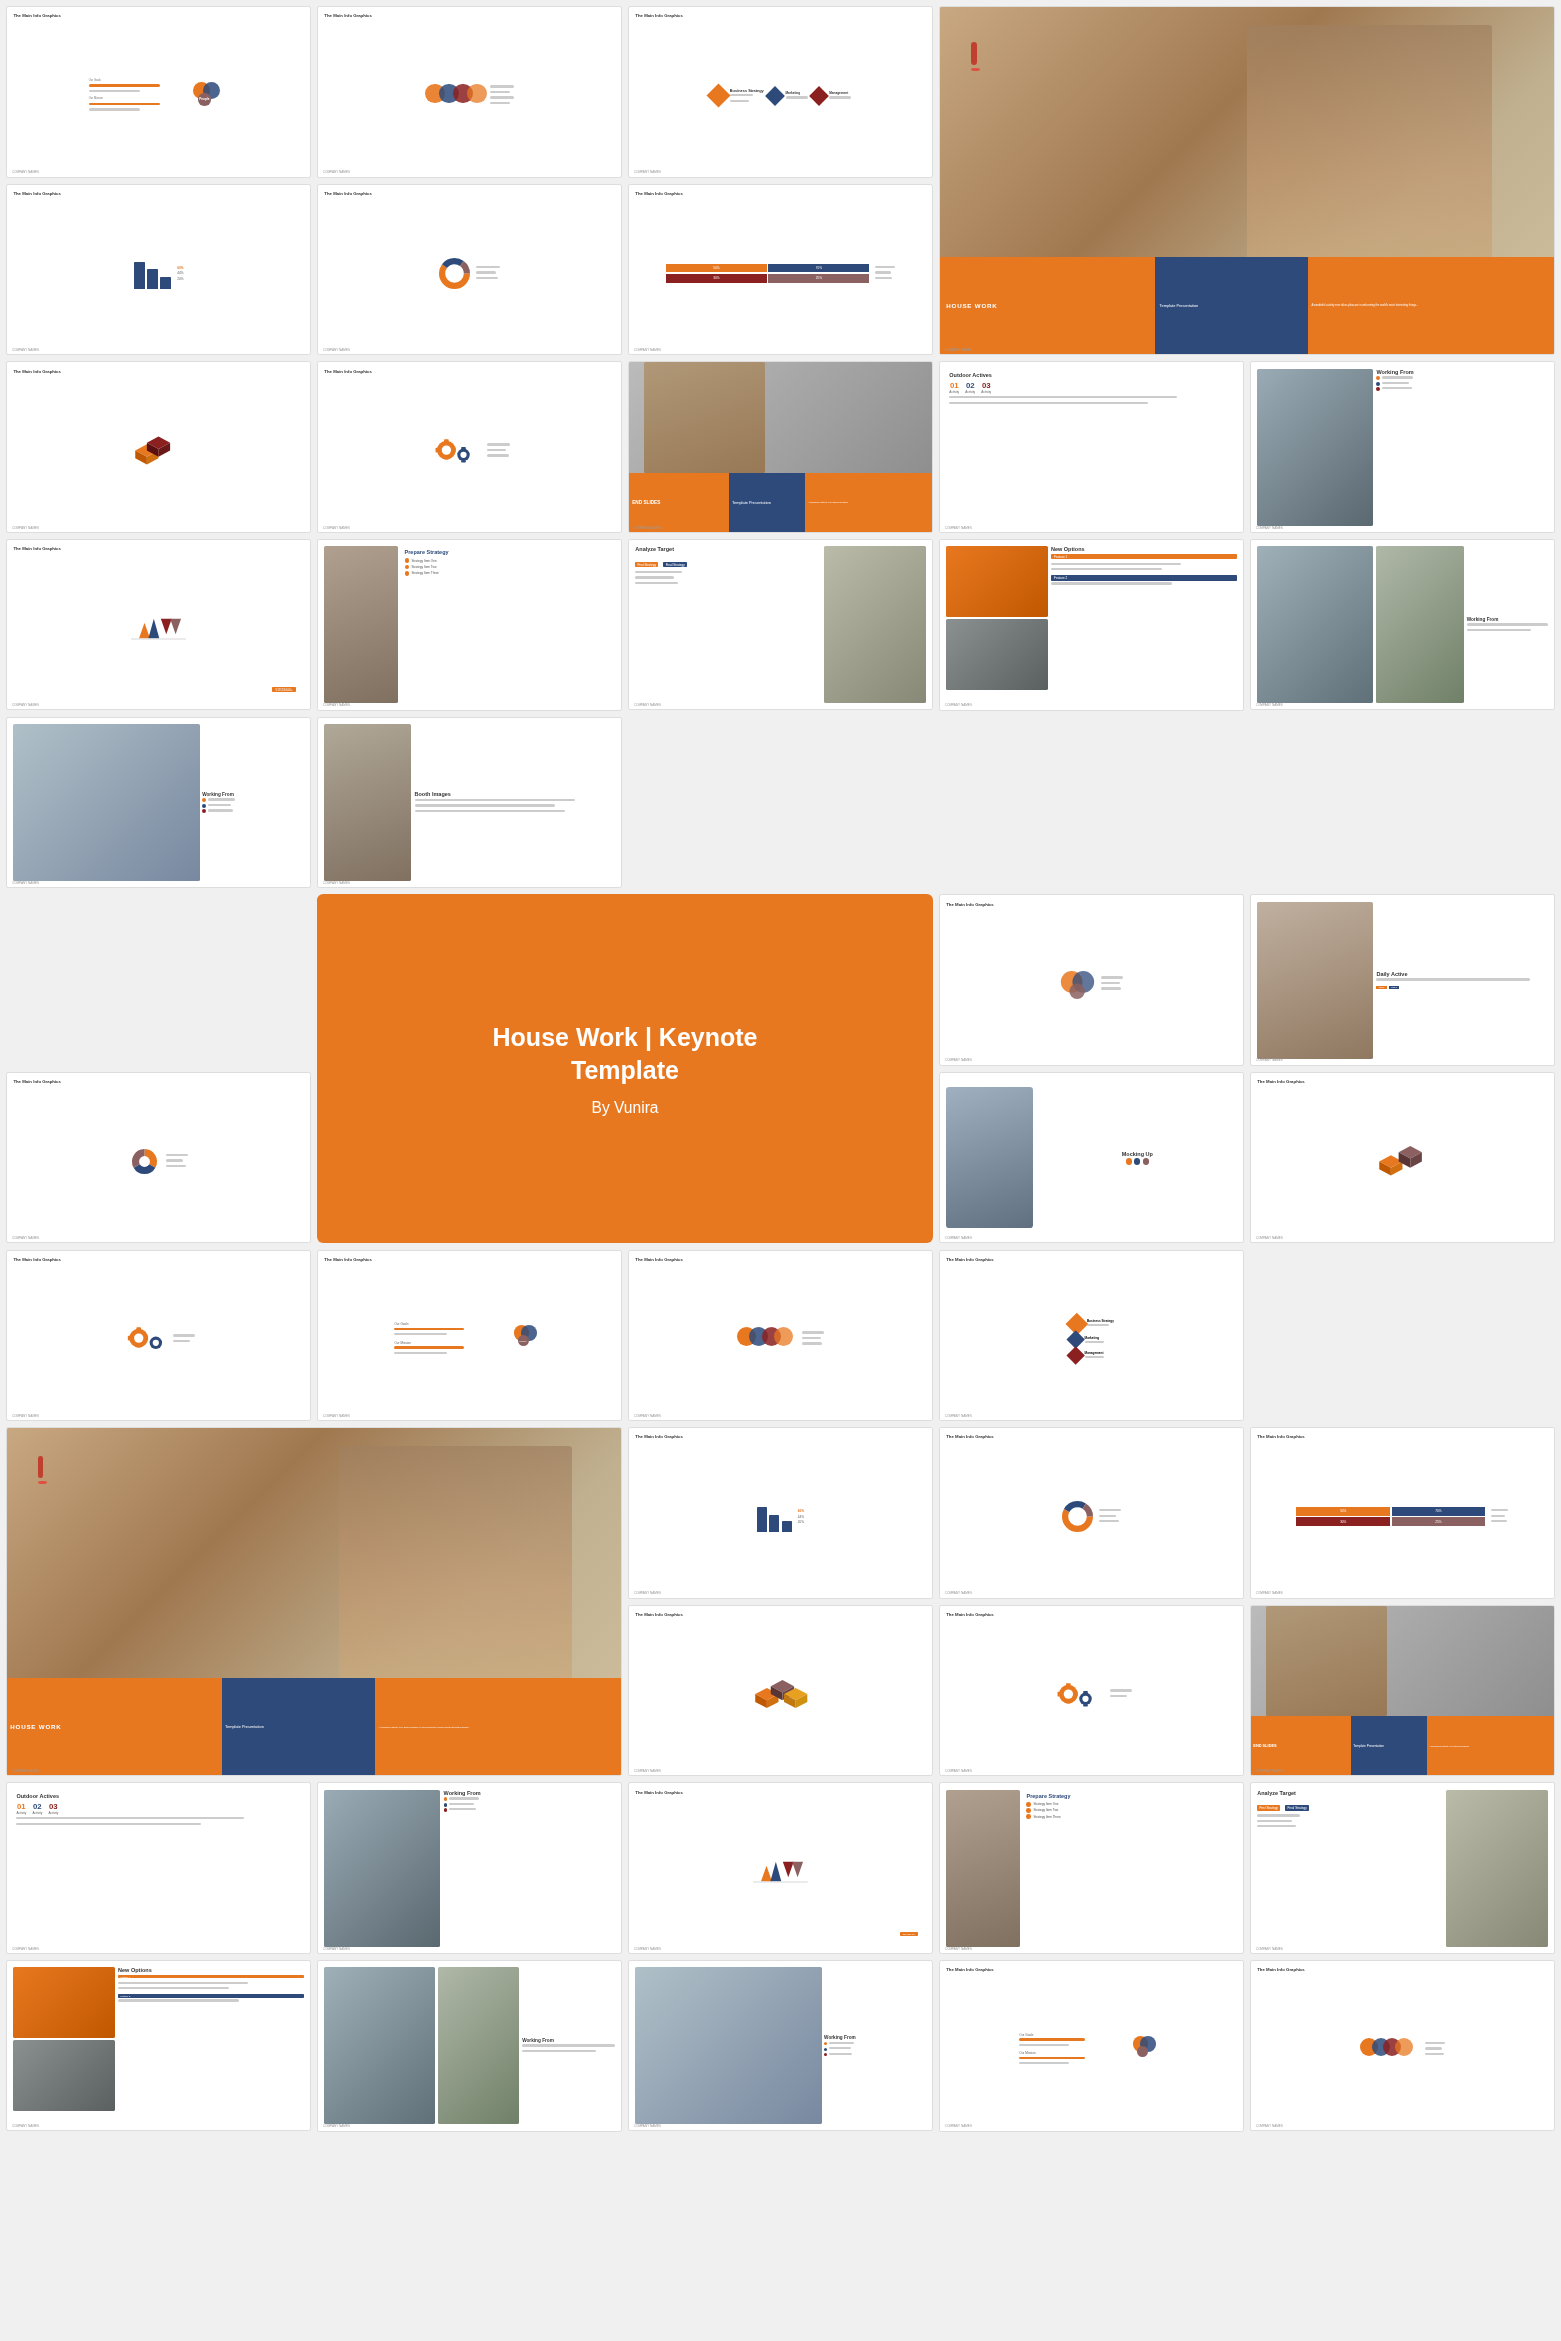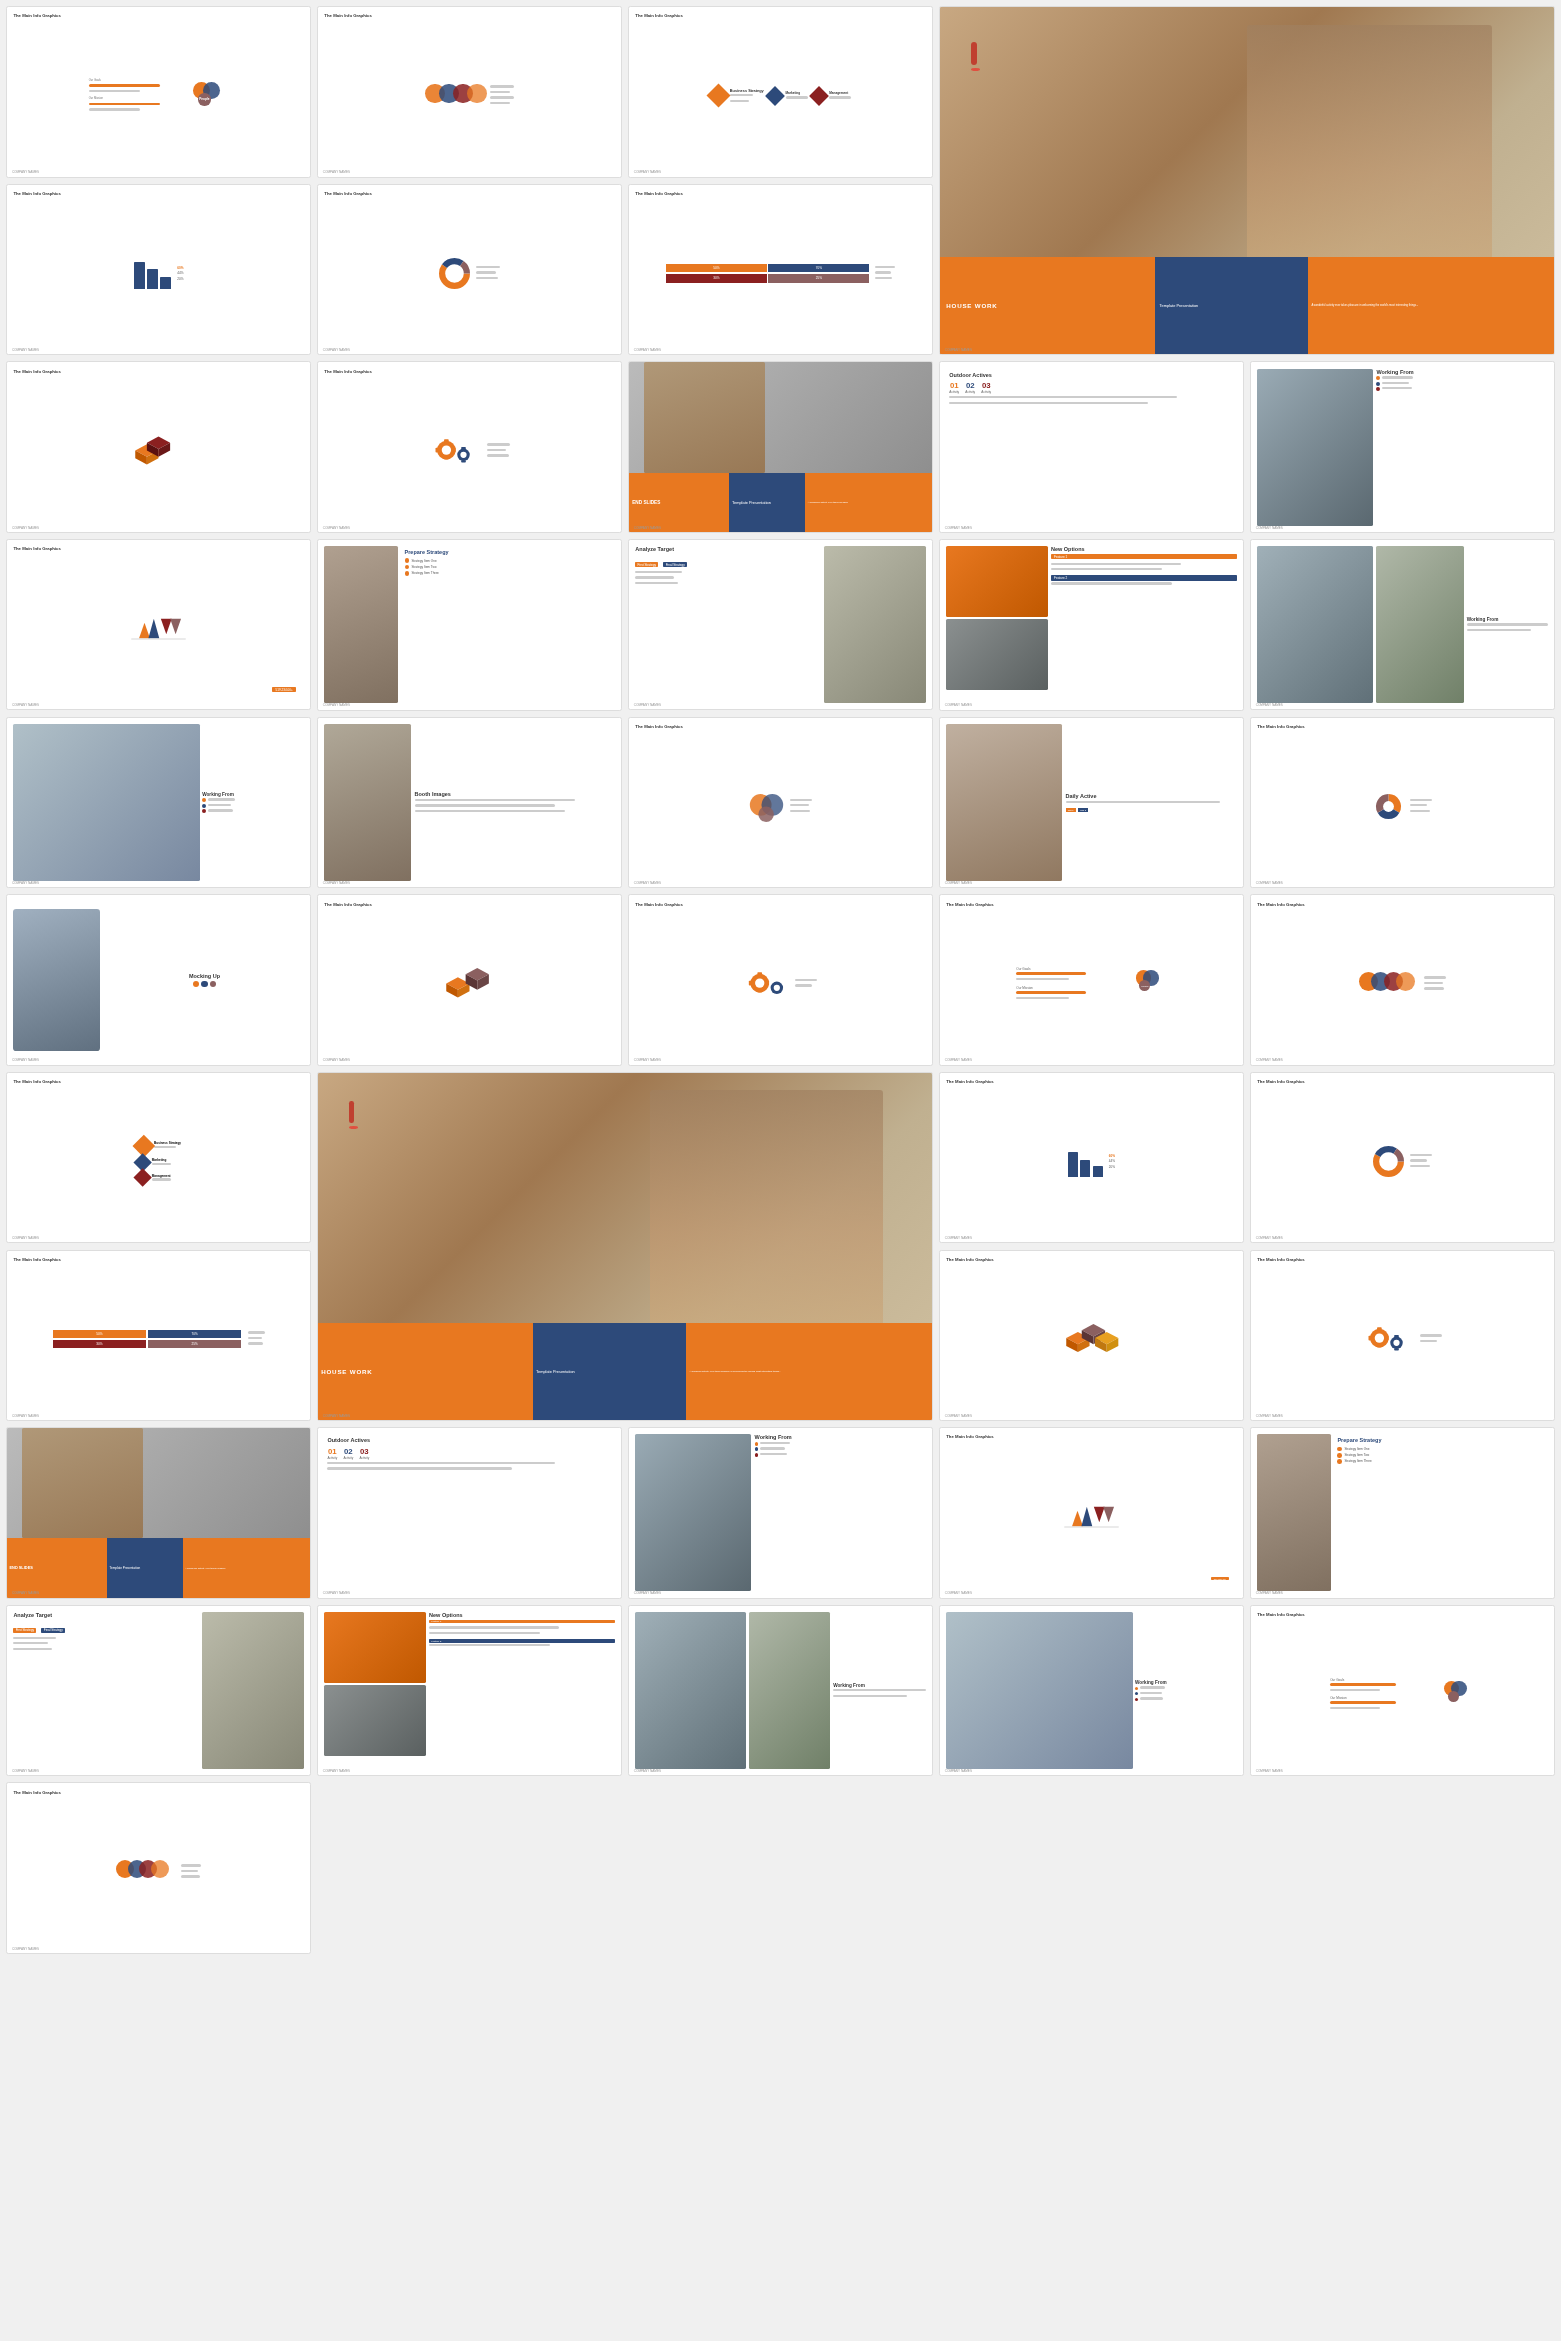--- a/index.html
+++ b/index.html
@@ -715,20 +715,25 @@
       <div style="flex:1;display:flex;flex-direction:column;justify-content:center;gap:1.6px;">
         <div style="font-size:5.5px;font-weight:bold;color:#333;">Booth Images</div>
         <div class="h-line" style="background:#ccc;width:80%;"></div>
         <div class="h-line" style="background:#ccc;width:70%;"></div>
         <div class="h-line" style="background:#ccc;width:75%;"></div>
       </div>
     </div>
     <div class="company-name">COMPANY NAMES</div>
   </div>
 
+  <div class="featured-card">
+    <div class="featured-title" style="white-space:pre-line;">House Work | Keynote
+Template</div>
+    <div class="featured-subtitle">By Vunira</div>
+  </div>
 
   <div class="slide-card">
     <div class="slide-small-title">The Main Info Graphics</div>
     <div class="slide-content">
       <div style="position:relative;width:35px;height:31px;">
         <svg width="35" height="31" viewBox="0 0 45 40">
           <circle cx="15" cy="18" r="14" fill="#e87820" opacity="0.85"></circle>
           <circle cx="30" cy="18" r="14" fill="#2d4a7a" opacity="0.75"></circle>
           <circle cx="22" cy="30" r="10" fill="#8b6060" opacity="0.85"></circle>
         </svg>

